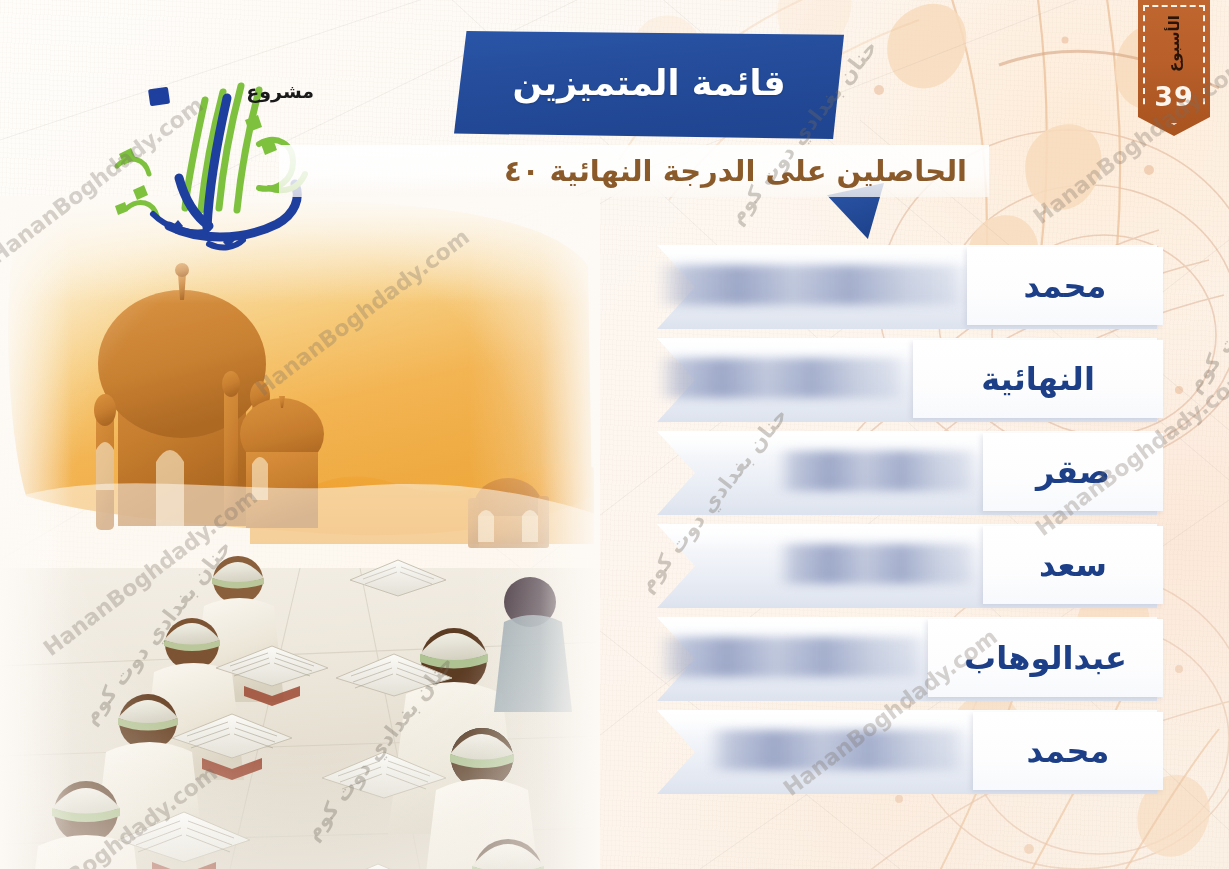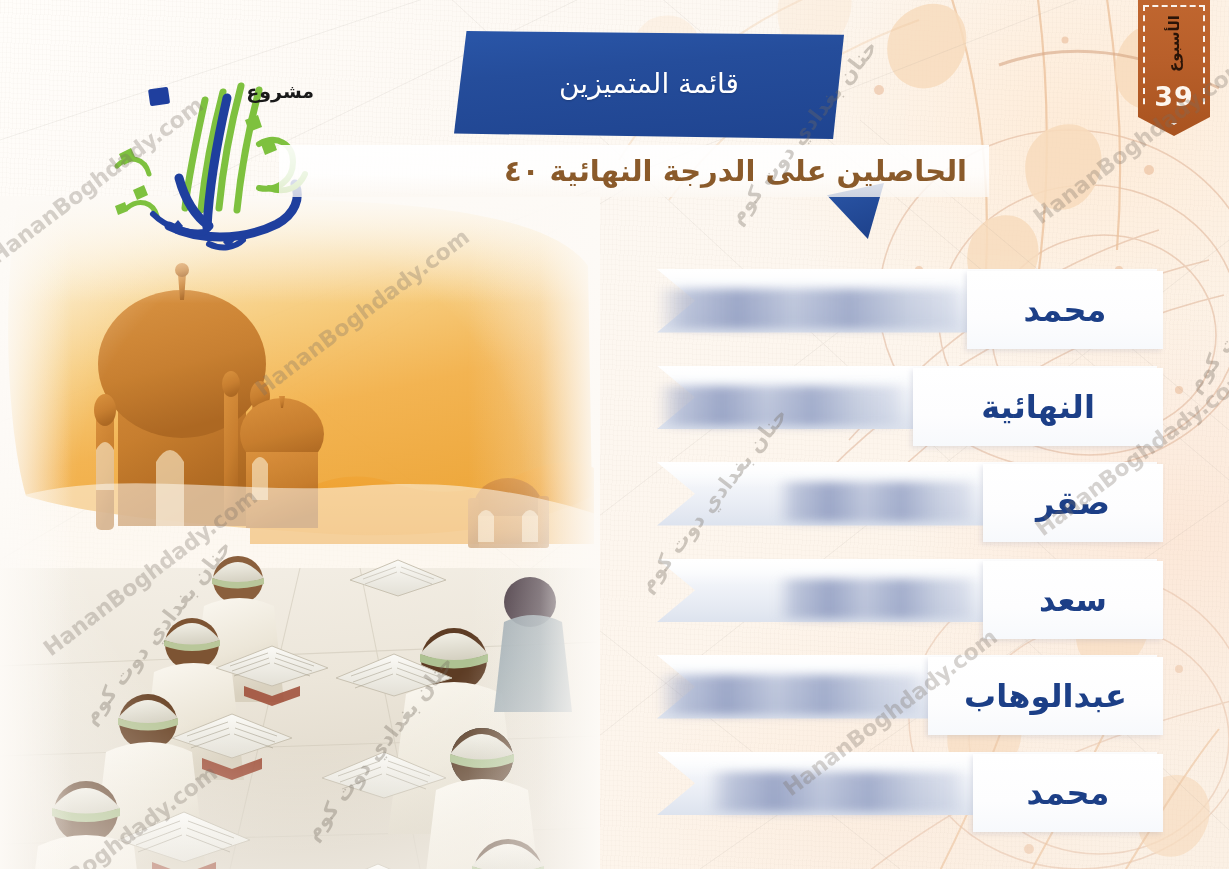--- a/index.html
+++ b/index.html
@@ -96,21 +96,21 @@
   #title-banner {
     position:absolute; top:31px; right:385px;
     width:390px; height:108px;
     background:linear-gradient(175deg,#2a56a8 0%,#254d9b 35%,#1f4490 100%);
     clip-path:polygon(3.2% 0, 100% 3.5%, 97.2% 100%, 0 95%);
     box-shadow:3px 4px 9px rgba(40,60,110,.30);
     display:flex; align-items:center; justify-content:center;
     z-index:13;
   }
   #title-text {
-    color:#ffffff; font-size:28px; font-weight:normal;
+    color:#ffffff; font-size:35px; font-weight:bold;
     letter-spacing:1px; text-shadow:0 1px 2px rgba(0,0,0,.18);
     padding-bottom:4px;
   }
 
   
   #title-tail {
     position:absolute; top:183px; right:345px;
     width:62px; height:56px;
     background:linear-gradient(160deg,#2b57a9,#1d4089);
     clip-path:polygon(100% 0, 8% 22%, 74% 100%);
@@ -132,21 +132,21 @@
   }
 
   
   #names-list {
     position:absolute; top:245px; right:72px;
     width:500px; height:570px;
     display:flex; flex-direction:column;
     gap:9px;
     z-index:12;
   }
-  .name-row { position:relative; height:84px;margin-top:24px; }
+  .name-row { position:relative; height:84px; }
 
   .name-ribbon {
     position:absolute; inset:0;
     background:linear-gradient(180deg,#ffffff 0%,#f4f6fa 30%,#e8ecf4 68%,#dde3ee 100%);
     clip-path:polygon(0 0, 100% 0, 100% 100%, 0 100%, 7.6% 50%);
     box-shadow:0 3px 5px rgba(110,120,150,.20);
   }
   
   .name-ribbon::after {
     content:""; position:absolute; left:0; right:0; top:0; height:26px;

